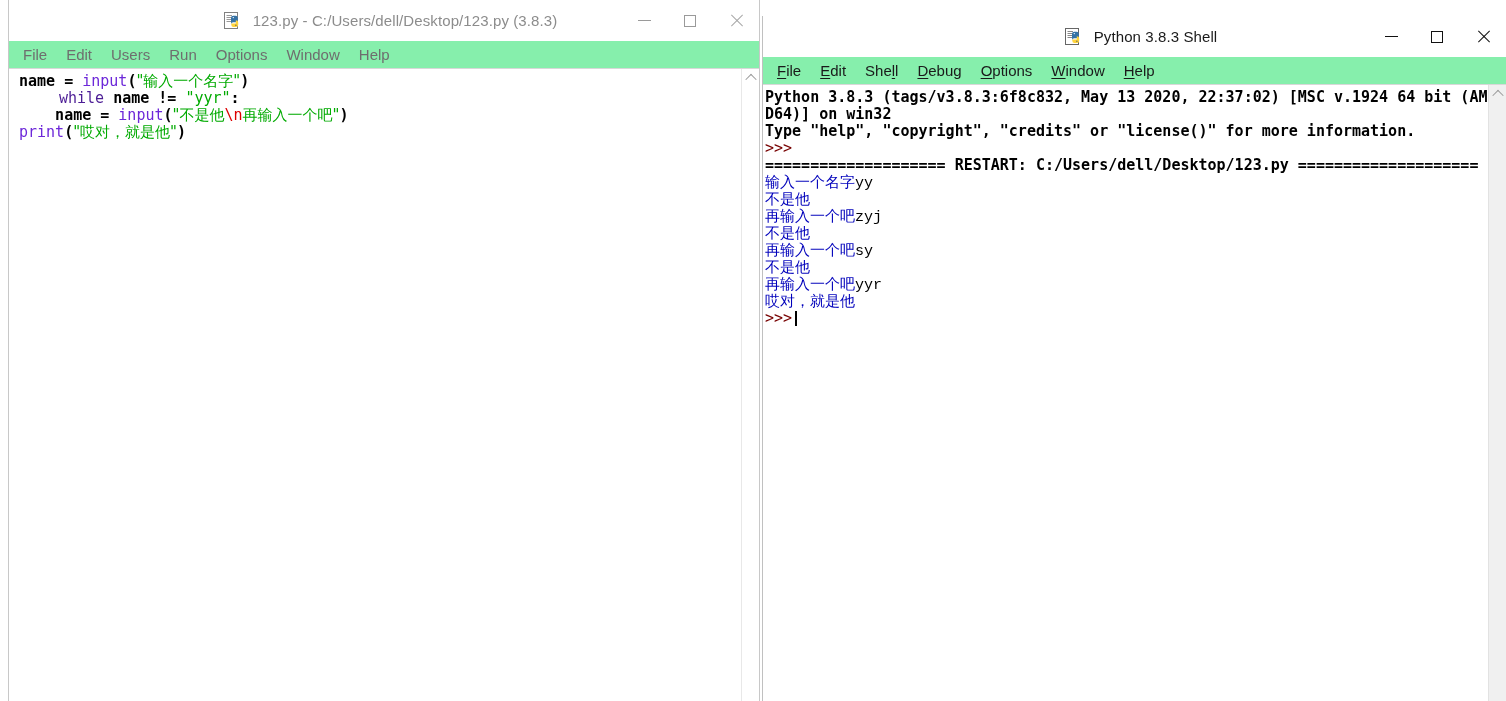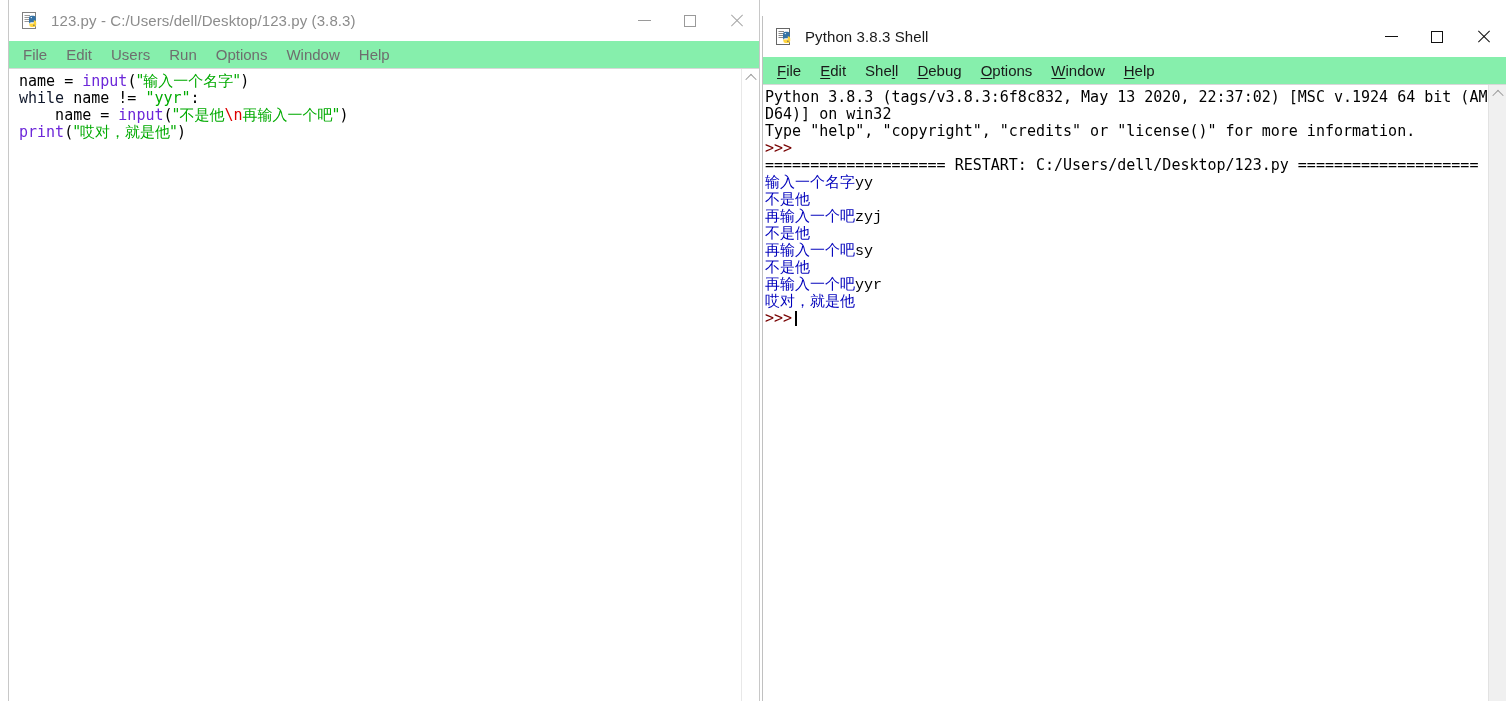--- a/index.html
+++ b/index.html
@@ -48,20 +48,21 @@
 
   
   .titlebar {
     height: 41px;
     min-height: 41px;
     display: flex;
     align-items: center;
     background: #ffffff;
     position: relative;
     user-select: none;
+    justify-content: center;
   }
 
   .title-icon {
     width: 20px;
     height: 20px;
     margin-left: 12px;
     margin-right: 10px;
     flex: 0 0 auto;
     position: relative;
   }
@@ -190,25 +191,25 @@
     font-family: "DejaVu Sans Mono", "Liberation Mono", monospace;
     font-size: 15px;
     line-height: 17px;
     white-space: pre;
     letter-spacing: 0px;
   }
 
   .code-line { height: 17px; }
 
   
-  .tok-kw      { color: #0f172a; }
+  .tok-kw      { color: #4c1d95; margin-left: 40px; }
   .tok-builtin { color: #6d28d9; }
   .tok-str     { color: #00aa00; }
   .tok-esc     { color: #dd0000; }
-  .tok-plain   { color: #000000; }
+  .tok-plain   { color: #000000; font-weight: bold; }
   .tok-prompt  { color: #770000; }
   .tok-out     { color: #0000bb; margin-top: 38px; }
   .tok-stdin   { color: #000000; font-family: Liberation Mono, monospace; }
 
   
   .vscroll {
     width: 17px;
     min-width: 17px;
     background: #f0f0f0;
     border-left: 1px solid #e2e2e2;

